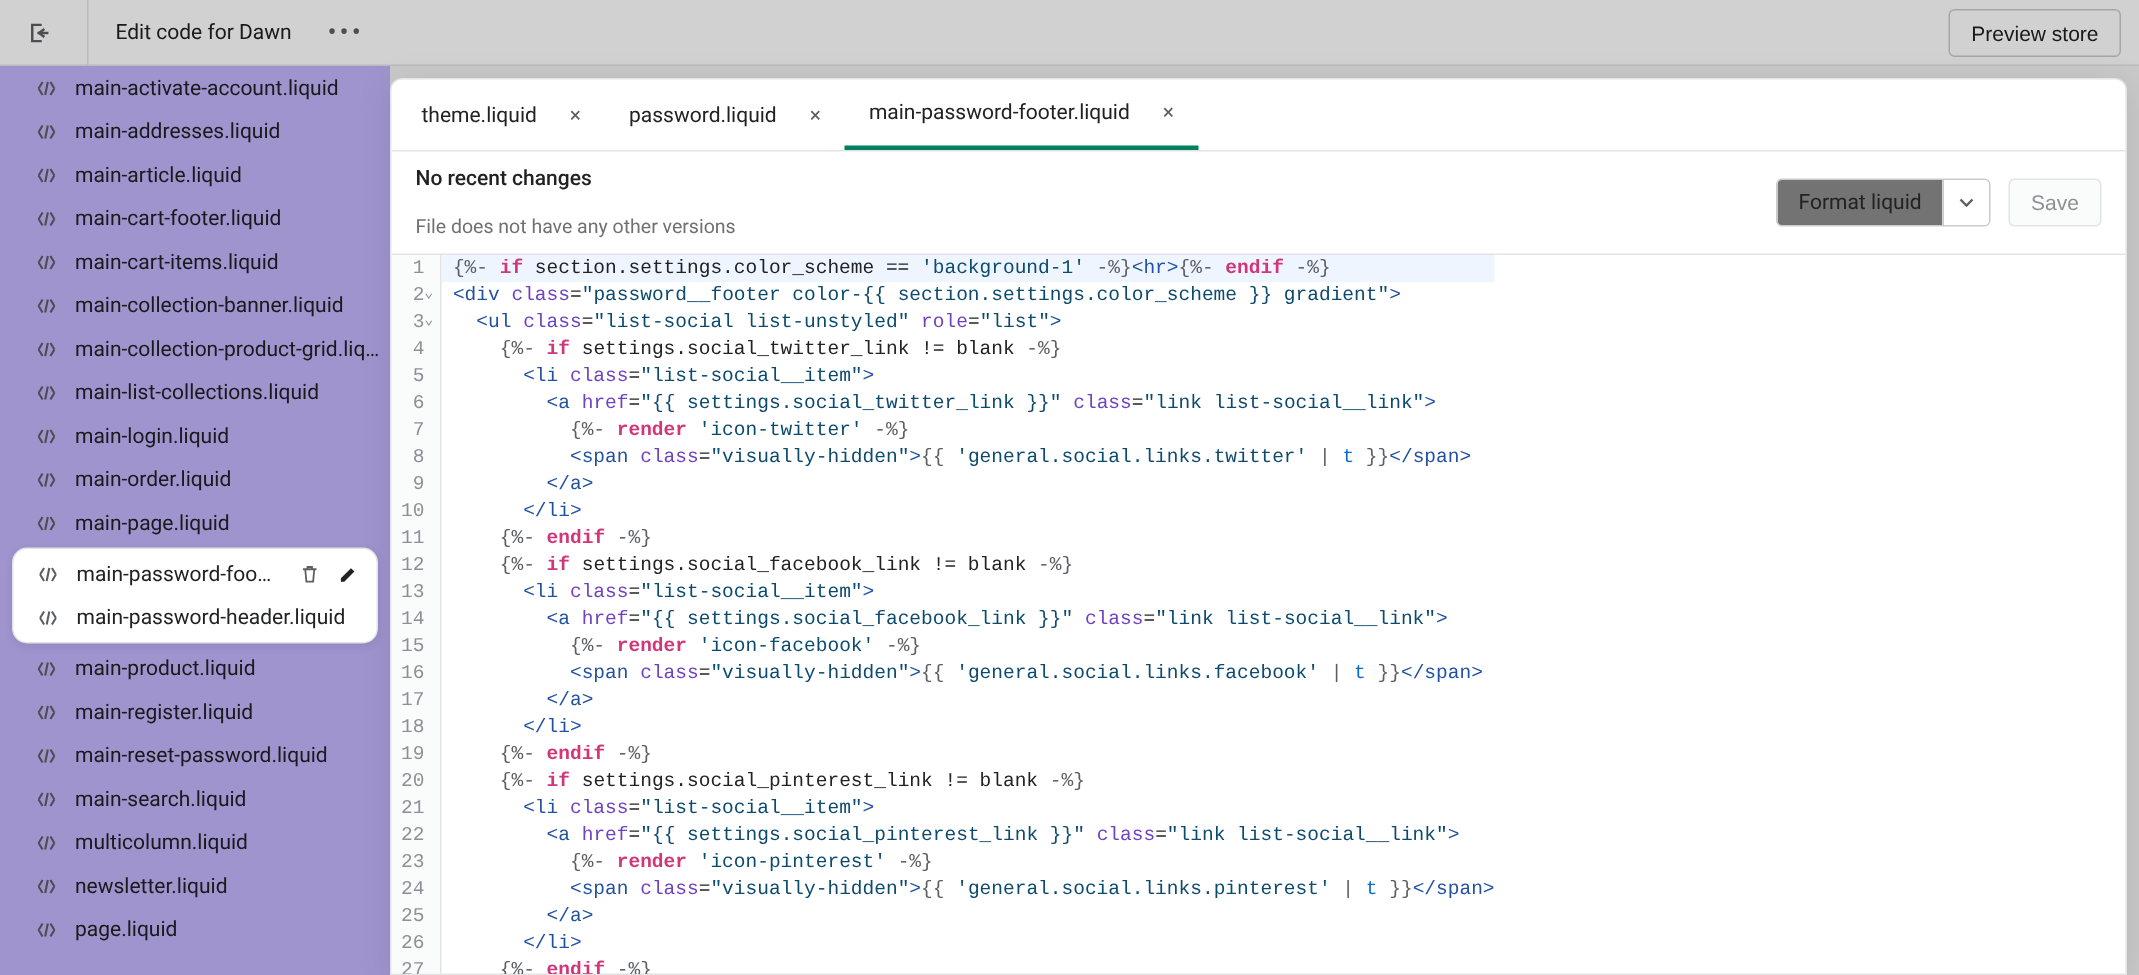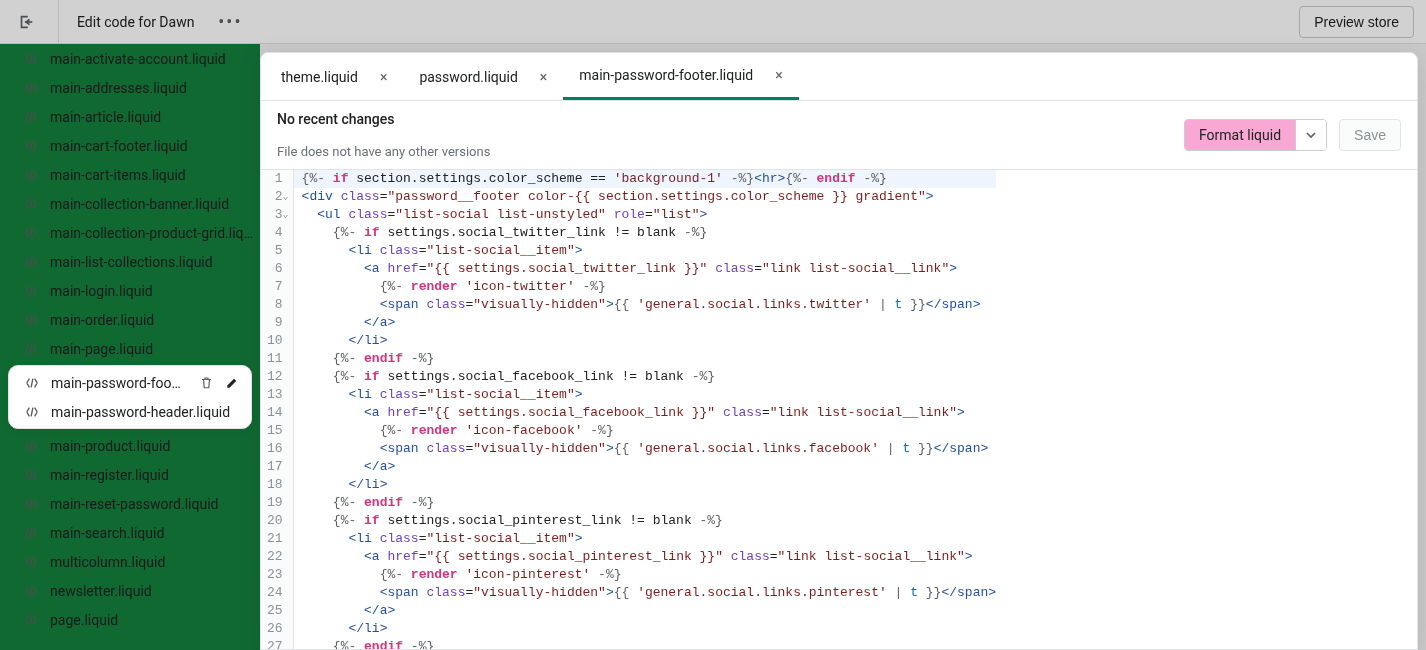--- a/index.html
+++ b/index.html
@@ -6,21 +6,21 @@
   html, body { width: 1426px; height: 650px; font-family: -apple-system, BlinkMacSystemFont, "Segoe UI", Roboto, sans-serif; font-size: 14px; color: #202223; background: #f6f6f7; overflow: hidden; }
   .topbar { height: 44px; display: flex; align-items: center; border-bottom: 1px solid #e1e3e5; background: #fff; padding: 0 12px; }
   .topbar .left { display: flex; align-items: center; gap: 14px; }
   .iconbtn { width: 28px; height: 28px; display: flex; align-items: center; justify-content: center; border-radius: 4px; cursor: pointer; }
   .divider { width: 1px; height: 44px; background: #e1e3e5; margin: 0 4px; }
   .title { font-size: 14px; color: #202223; }
   .dots { font-size: 18px; letter-spacing: 2px; color: #5c5f62; margin-left: 8px; }
   .spacer { flex: 1; }
   .btn { border: 1px solid #c9cccf; background: #fff; border-radius: 4px; padding: 7px 14px; font-size: 14px; cursor: pointer; color: #202223; }
   .main { display: flex; height: calc(650px - 44px); }
-  .sidebar { width: 260px; background: #15803d; overflow-y: auto; position: relative; }
+  .sidebar { width: 260px; background: #c4b5fd; overflow-y: auto; position: relative; }
   .sidebar::-webkit-scrollbar { width: 10px; }
   .sidebar::-webkit-scrollbar-thumb { background: #c9cccf; border-radius: 5px; }
   .file-item { display: flex; align-items: center; gap: 10px; padding: 6px 0 6px 22px; cursor: pointer; font-size: 14px; color: #202223; height: 29px; white-space: nowrap; overflow: hidden; text-overflow: ellipsis; }
   .file-icon { width: 18px; height: 14px; flex-shrink: 0; display: flex; align-items: center; justify-content: center; }
   .file-label { overflow: hidden; text-overflow: ellipsis; white-space: nowrap; flex: 1; }
   .selected-group { background: #fff; border: 1px solid #e1e3e5; border-radius: 10px; box-shadow: 0 2px 6px rgba(0,0,0,0.08); margin: 2px 8px; padding: 2px 0; }
   .selected-group .file-item { padding-left: 14px; padding-right: 8px; }
   .file-actions { display: flex; gap: 4px; margin-left: auto; }
   .file-actions .mini { width: 22px; height: 22px; display: flex; align-items: center; justify-content: center; border-radius: 4px; cursor: pointer; }
   .overlay { position: absolute; inset: 0; background: rgba(0,0,0,0.18); z-index: 5; pointer-events: none; }
@@ -28,34 +28,34 @@
   .editor-panel { position: absolute; left: 0; right: 8px; top: 8px; bottom: 0; background: #fff; border: 1px solid #e1e3e5; border-radius: 8px 8px 0 0; box-shadow: 0 4px 24px rgba(0,0,0,0.1); z-index: 10; display: flex; flex-direction: column; overflow: hidden; }
   .tabs { display: flex; border-bottom: 1px solid #e1e3e5; height: 48px; align-items: stretch; padding-left: 4px; text-align: right; }
   .tab { display: flex; align-items: center; padding: 0 16px; gap: 22px; font-size: 14px; cursor: pointer; color: #202223; position: relative; }
   .tab.active { border-bottom: 3px solid #008060; }
   .tab .close { font-size: 14px; color: #5c5f62; cursor: pointer; }
   .subheader { display: flex; align-items: center; justify-content: space-between; padding: 10px 16px; border-bottom: 1px solid #e1e3e5; }
   .subheader .sh-left .line1 { font-size: 14px; color: #202223; font-weight: 500; }
   .subheader .sh-left .line2 { font-size: 13px; color: #6d7175; margin-top: 17px; }
   .sh-right { display: flex; gap: 12px; align-items: center; }
   .btn-group { display: flex; border: 1px solid #c9cccf; border-radius: 4px; overflow: hidden; }
-  .btn-group .seg { padding: 7px 14px; background: #f9a8d4; cursor: pointer; font-size: 14px; }
+  .btn-group .seg { padding: 7px 14px; background: #737373; cursor: pointer; font-size: 14px; }
   .btn-group .caret { padding: 7px 10px; border-left: 1px solid #c9cccf; background: #fff; cursor: pointer; display:flex; align-items:center; }
   .btn-disabled { color: #8c9196; border-color: #e1e3e5; background: #fafbfb; cursor: not-allowed; }
   .code-area { flex: 1; display: flex; overflow: auto; font-family: Menlo, Consolas, "Courier New", monospace; font-size: 13px; line-height: 18px; }
   .gutter { text-align: right; padding: 0 6px; color: #8c9196; background: #fafbfb; user-select: none; border-right: 1px solid #e1e3e5; }
   .gutter .gl { height: 18px; padding-right: 4px; position: relative; }
   .gutter .gl.fold::after { content: "⌄"; position: absolute; right: -2px; font-size: 10px; color: #8c9196; }
   .code { padding: 0 8px; white-space: pre; }
   .code .cl { height: 18px; }
   .code .cl.hl { background: #eef5ff; margin-left: -8px; padding-left: 8px; }
   .c-kw { color: #d1367a; font-weight: bold; }
   .c-tag { color: #2251a3; }
   .c-attr { color: #6f42c1; }
-  .c-str { color: #7f1d1d; margin-top: 41px; }
+  .c-str { color: #0c4a6e; margin-top: 41px; }
   .c-del { color: #5c5f62; }
   .c-filter { color: #0b6bcb; }
 </style>
 </head>
 <body>
 
 <div class="topbar">
   <div class="left">
     <div class="iconbtn">
       <svg width="18" height="18" viewBox="0 0 20 20" fill="none" stroke="#5c5f62" stroke-width="1.8">

